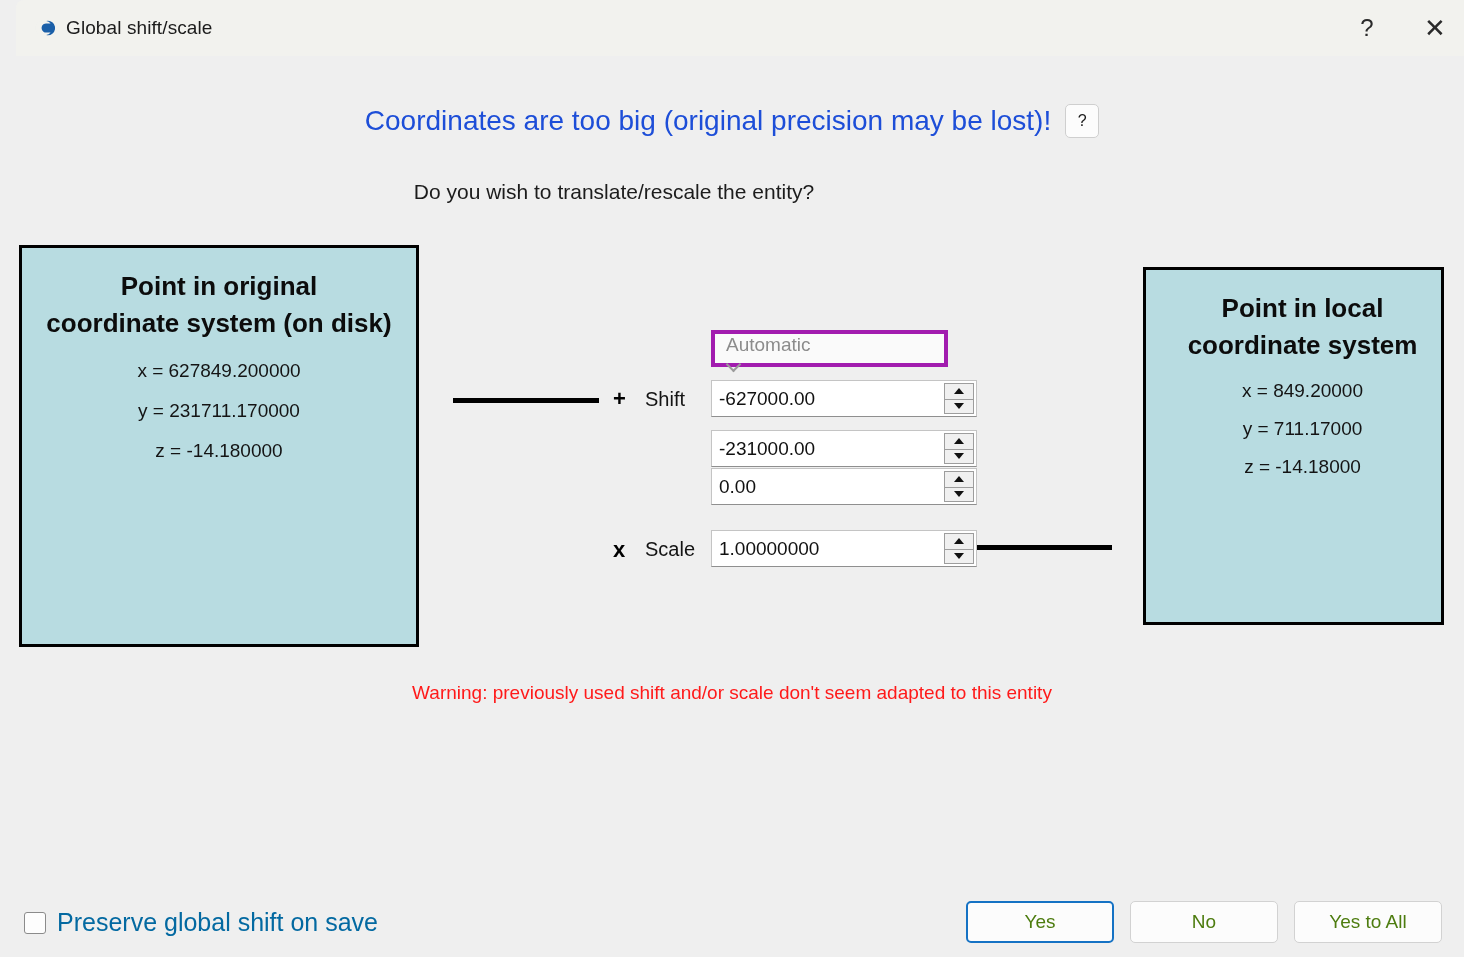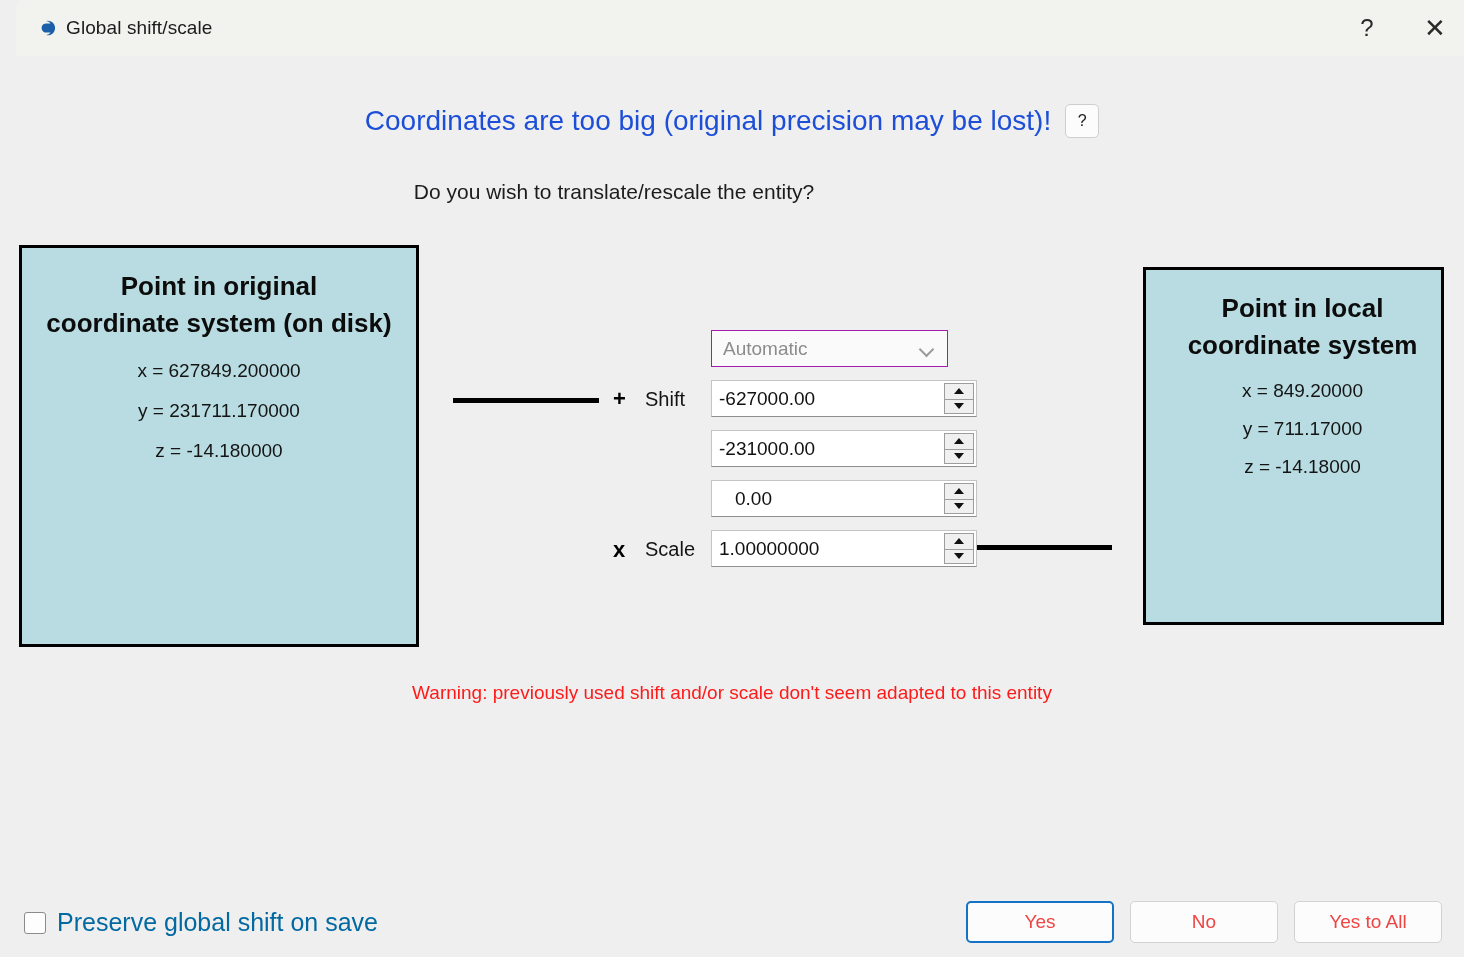--- a/index.html
+++ b/index.html
@@ -133,23 +133,24 @@
     color: #141414;
   }
   #label-shift { left: 645px; top: 388px; }
   #label-scale { left: 645px; top: 538px; }
 
   .combo {
     position: absolute;
     left: 711px; top: 330px;
     width: 237px; height: 37px;
     background: #fafafa;
-    border: 1px solid #a21caf;
-    display: flex; align-items: center;
+    border: 4px solid #a21caf;
+    display: flex; align-items: flex-start;
     padding: 0 8px 0 11px;
+    flex-direction: column;
   }
   .combo .combo-text {
     flex: 1 1 auto;
     font-size: 19px;
     color: #8c8c8c;
     white-space: nowrap;
   }
   .combo .chevron {
     width: 16px; height: 16px;
     position: relative;
@@ -170,21 +171,21 @@
     position: absolute;
     left: 711px;
     width: 266px; height: 37px;
     background: #ffffff;
     border: 1px solid #c4c4c4;
     border-bottom: 1px solid #8f8f8f;
     display: flex; align-items: stretch;
   }
   #field-shift-x { top: 380px; }
   #field-shift-y { top: 430px; }
-  #field-shift-z { top: 480px; padding-left: 16px; }
+  #field-shift-z { top: 468px; }
   #field-scale   { top: 530px; }
 
   .spin-field input {
     flex: 1 1 auto;
     border: none;
     outline: none;
     background: transparent;
     font-family: "Liberation Sans", sans-serif;
     font-size: 19px;
     color: #111;
@@ -249,21 +250,21 @@
   }
   .dlg-btn {
     height: 42px;
     min-width: 148px;
     padding: 4px 18px;
     background: #fcfcfc;
     border: 1px solid #d2d2d2;
     border-radius: 5px;
     font-family: "Liberation Sans", sans-serif;
     font-size: 19px;
-    color: #ef4444;
+    color: #4d7c0f;
     cursor: default;
   }
   .dlg-btn.default {
     border: 2px solid #1572c4;
   }
 </style>
 </head>
 <body>
 
 <div id="titlebar">

